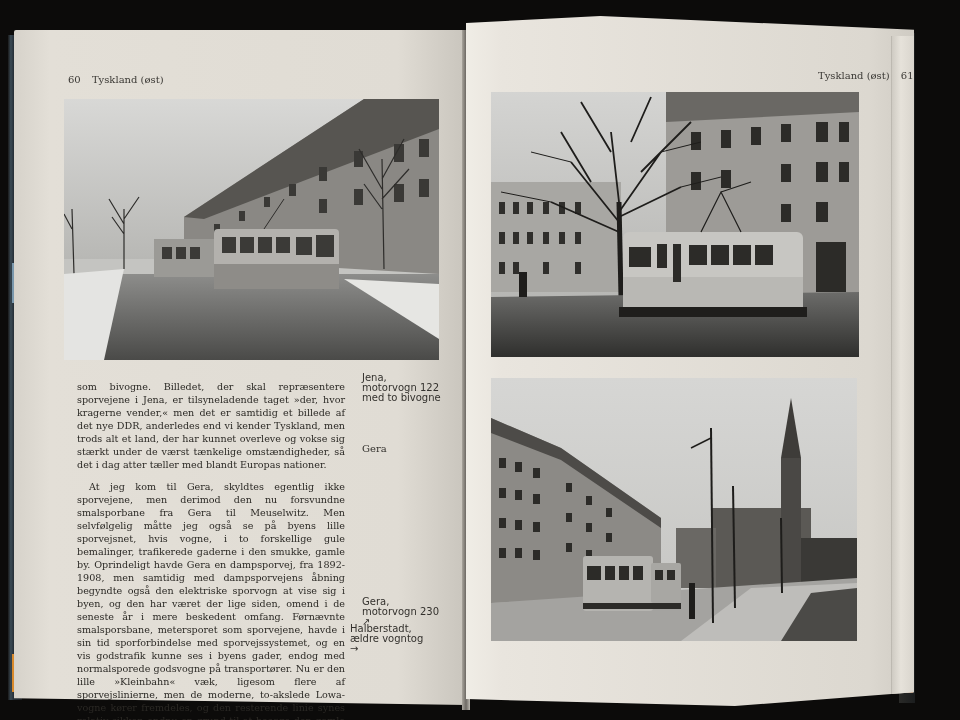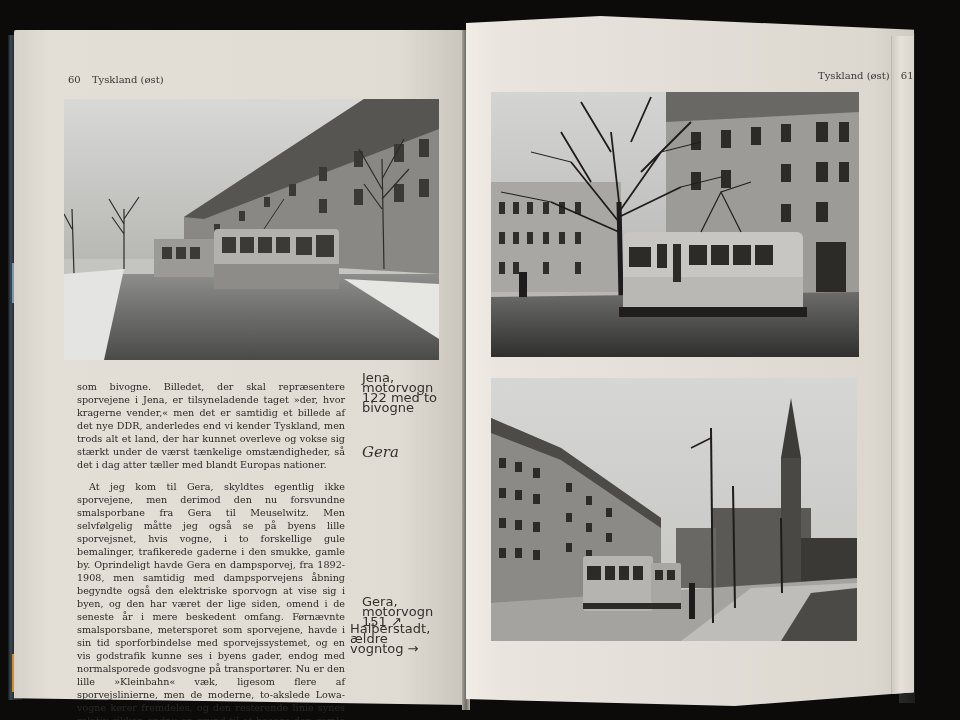--- a/index.html
+++ b/index.html
@@ -14,22 +14,22 @@
   .page-right{left:466px;top:16px;width:448px;height:690px;background:linear-gradient(90deg,#f0ede6 0%,#e9e5de 8%,#dcd8d0 90%,#cfcbc3 100%);border-radius:0 6px 6px 0;clip-path:polygon(0 1%,30% 0,100% 2%,100% 98%,60% 100%,0 99%);}
   .page-right .fore-edge{position:absolute;right:0;top:20px;width:22px;height:660px;background:linear-gradient(90deg,#cfcbc3,#e6e2da 40%,#d9d5cd);border-left:1px solid #bdb9b1;}
   .gutter{position:absolute;left:462px;top:30px;width:8px;height:680px;background:linear-gradient(90deg,#a9a59d,#6d6963 50%,#bcb8b0);}
   .running-head{position:absolute;font-size:10px;color:#3a3834;}
   .running-head .pnum{font-size:10px;margin:0 8px;}
   .running-head .title{}
   .photo{position:absolute;overflow:hidden;}
   .body-text{position:absolute;left:68px;top:371px;width:286px;font-size:9.6px;line-height:13.0px;color:#2b2925;text-align:justify;}
   .body-text p{margin:9px;text-indent:0;}
   .body-text p.ind{text-indent:12px;}
-  .caption{position:absolute;font-family:"DejaVu Sans",sans-serif;font-size:13px;line-height:10px;color:#33312d;}
-  .margin-head{position:absolute;font-style:italic;font-size:15px;color:#33312d;}
+  .caption{position:absolute;font-family:"DejaVu Sans",sans-serif;font-size:10px;line-height:10px;color:#33312d;}
+  .margin-head{position:absolute;font-size:10px;color:#33312d;}
 </style>
 </head>
 <body>
 
 <div class="edge-left">
   <div class="blue"></div>
     <div class="orange"></div>
 </div>
 <div class="edge-right">
     <div class="strip"></div>
@@ -105,21 +105,21 @@
 
 <div class="body-text">
   <p>som bivogne. Billedet, der skal repræsentere sporvejene i Jena, er tilsyneladende taget »der, hvor kragerne vender,« men det er samtidig et billede af det nye DDR, anderledes end vi kender Tyskland, men trods alt et land, der har kunnet overleve og vokse sig stærkt under de værst tænkelige omstændigheder, så det i dag atter tæller med blandt Europas nationer.</p>
   <p class="ind">At jeg kom til Gera, skyldtes egentlig ikke sporvejene, men derimod den nu forsvundne smalsporbane fra Gera til Meuselwitz. Men selvfølgelig måtte jeg også se på byens lille sporvejsnet, hvis vogne, i to forskellige gule bemalinger, trafikerede gaderne i den smukke, gamle by. Oprindeligt havde Gera en dampsporvej, fra 1892-1908, men samtidig med dampsporvejens åbning begyndte også den elektriske sporvogn at vise sig i byen, og den har været der lige siden, omend i de seneste år i mere beskedent omfang. Førnævnte smalsporsbane, metersporet som sporvejene, havde i sin tid sporforbindelse med sporvejssystemet, og en vis godstrafik kunne ses i byens gader, endog med normalsporede godsvogne på transportører. Nu er den lille »Kleinbahn« væk, ligesom flere af sporvejslinierne, men de moderne, to-akslede Lowa-vogne kører fremdeles, og den resterende linie synes relativ sikker, endnu en grund til at besøge den gamle morsomme by, der er blevet forskånet for større krigsødelæggelser.</p>
   <p class="ind">Dette kan desværre ikke siges om Halberstadt i Harzen, som jeg besøgte for første gang i 1968. I 1887 fik denne by en hestesporvej, og først</p>
 </div>
 
 <div class="caption" style="left:362px;top:373px;width:82px;">Jena, motorvogn 122 med to bivogne</div>
 <div class="margin-head" style="left:362px;top:443px;">Gera</div>
 <div class="caption" style="left:362px;top:597px;width:82px;">
-  <span>Gera, motorvogn 151</span>
+  <span>Gera, motorvogn 230</span>
   <span>↗</span>
 </div>
 <div class="caption" style="left:350px;top:624px;width:82px;">
   <span>Halberstadt, ældre vogntog</span>
   <span>→</span>
 </div>
 
 <div class="gutter"></div>
 
 <div class="page page-right">

